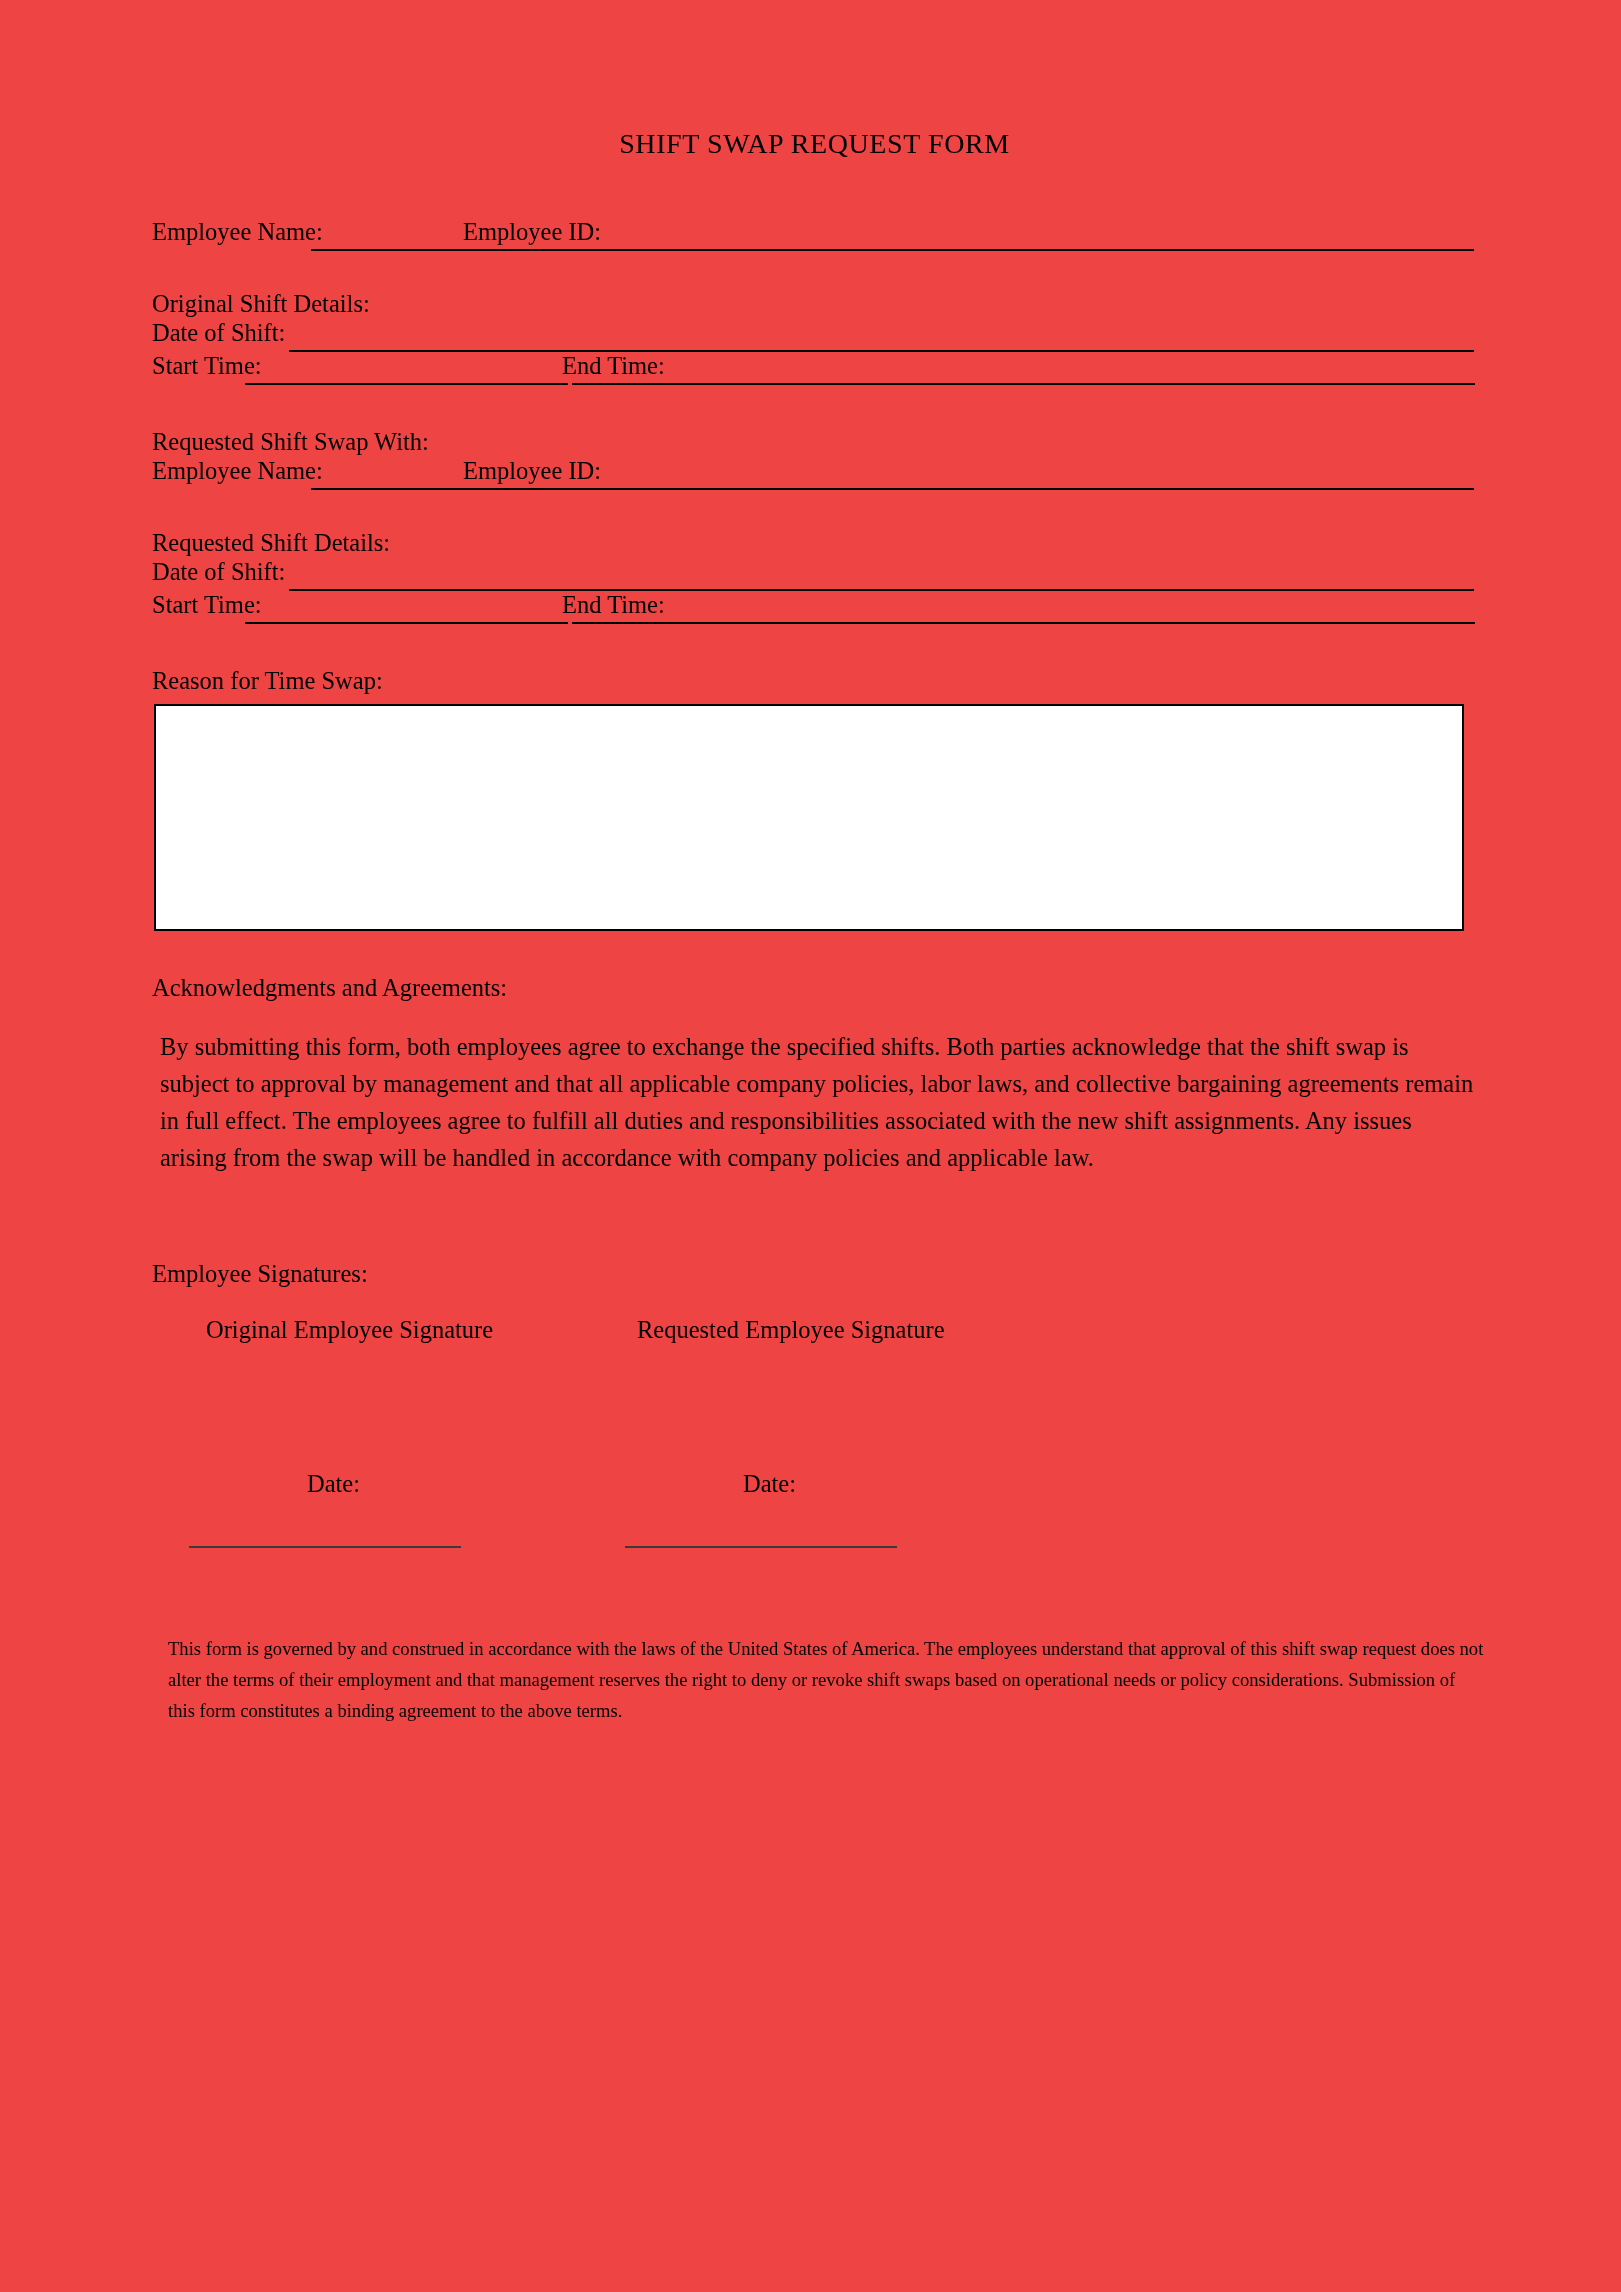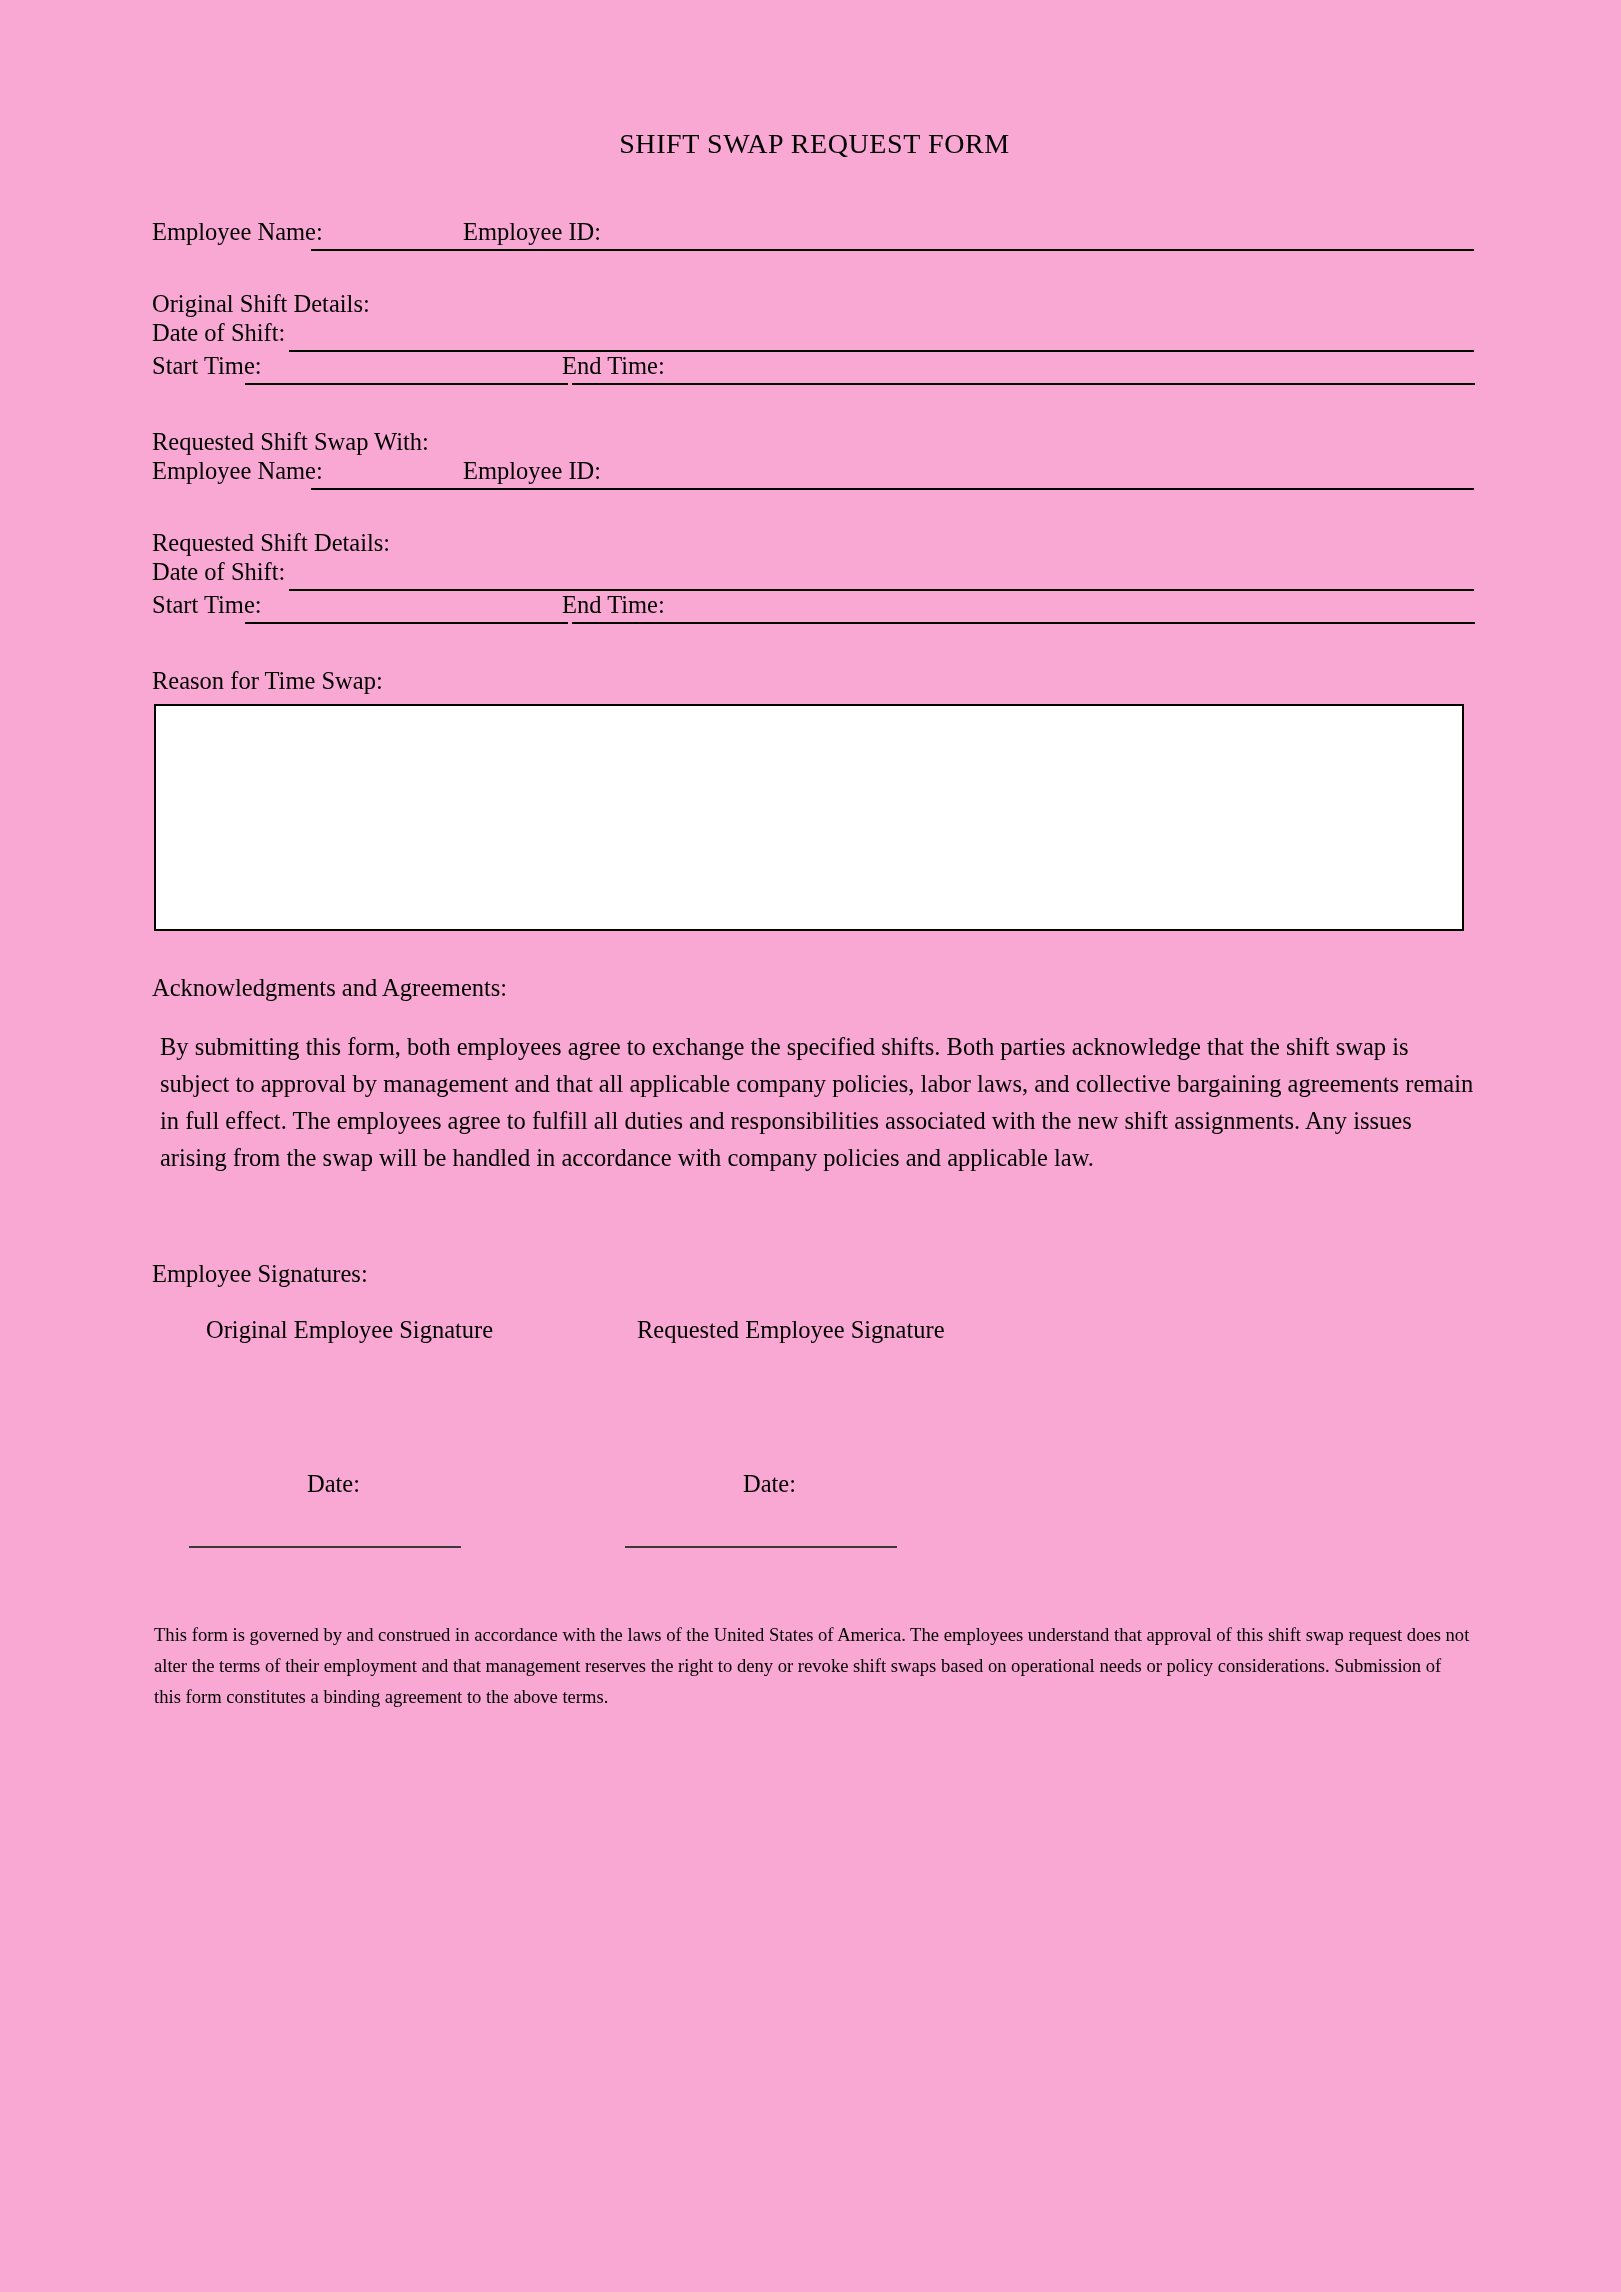--- a/index.html
+++ b/index.html
@@ -8,21 +8,21 @@
     background: #ffffff;
   }
   body {
     font-family: "Liberation Serif", "DejaVu Serif", serif;
     color: #000000;
   }
   .page {
     position: relative;
     width: 1621px;
     height: 2293px;
-    background: #f9a8d4;
+    background: #ef4444;
     margin: 0 auto;
     overflow: hidden;
   }
   .doc {
     position: absolute;
     left: 152px;
     top: 0;
     width: 1325px;
   }
 
@@ -74,21 +74,21 @@
     font-size: 24.5px;
     line-height: 37px;
     text-align: left;
     width: 1318px;
     margin: 8px;
   }
   .footer-para {
     font-size: 18.6px;
     line-height: 31px;
     width: 1318px;
-    margin: 2px;
+    margin: 16px;
   }
 
   
   .sig-head {
     font-size: 24.5px;
   }
   .sig-cols {
     position: relative;
     width: 1318px;
     height: 59px;

